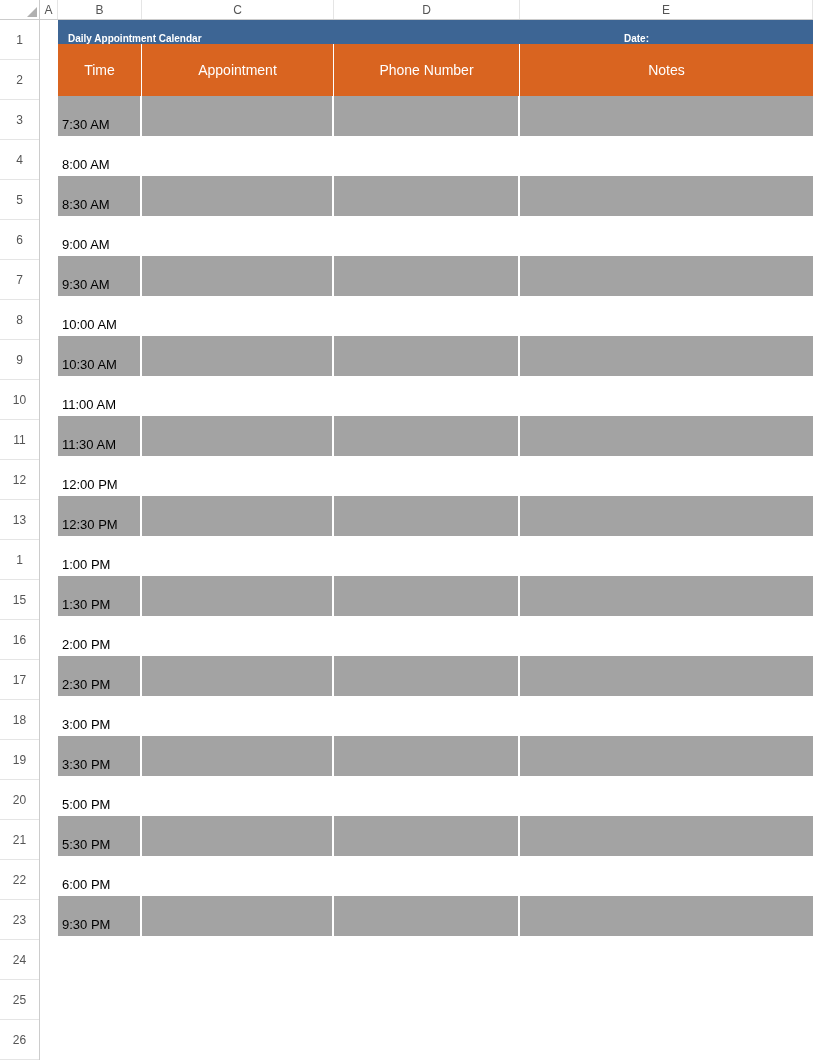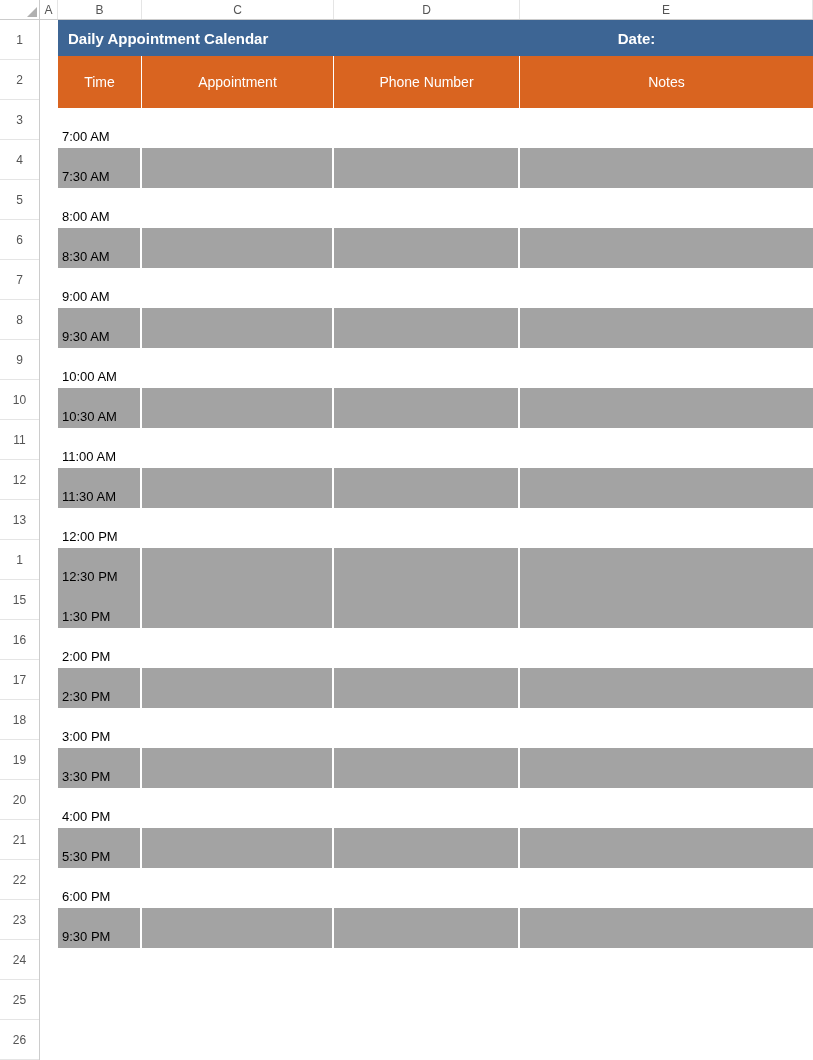--- a/index.html
+++ b/index.html
@@ -71,26 +71,26 @@
   .ch-B { width: 84px; }
   .ch-C { width: 192px; }
   .ch-D { width: 186px; }
   .ch-E { flex: 1; }
   .grid-area {
     flex: 1;
     padding-left: 18px;
     position: relative;
   }
   .title-row {
-    height: 36px;
+    height: 24px;
     background: #3d6594;
     display: flex;
-    align-items: center;
+    align-items: flex-end;
     color: #fff;
-    font-size: 15px;
+    font-size: 10px;
     font-weight: bold;
   }
   .title-left {
     padding-left: 10px;
     width: 402px;
   }
   .title-right {
     flex: 1;
     text-align: center;
   }
@@ -179,26 +179,20 @@
         <div class="title-left">Daily Appointment Calendar</div>
         <div class="title-right">Date:</div>
       </div>
       <div class="header-row">
         <div class="hcell hc-time">Time</div>
         <div class="hcell hc-appt">Appointment</div>
         <div class="hcell hc-phone">Phone Number</div>
         <div class="hcell hc-notes">Notes</div>
       </div>
       <div id="slots">
-          <div class="slot-row">
-            <div class="scell sc-time sep">7:00 AM</div>
-            <div class="scell sc-appt sep"></div>
-            <div class="scell sc-phone sep"></div>
-            <div class="scell sc-notes"></div>
-          </div>
           <div class="slot-row shaded">
             <div class="scell sc-time sep">7:30 AM</div>
             <div class="scell sc-appt sep"></div>
             <div class="scell sc-phone sep"></div>
             <div class="scell sc-notes"></div>
           </div>
           <div class="slot-row">
             <div class="scell sc-time sep">8:00 AM</div>
             <div class="scell sc-appt sep"></div>
             <div class="scell sc-phone sep"></div>
@@ -251,20 +245,26 @@
             <div class="scell sc-appt sep"></div>
             <div class="scell sc-phone sep"></div>
             <div class="scell sc-notes"></div>
           </div>
           <div class="slot-row shaded">
             <div class="scell sc-time sep">12:30 PM</div>
             <div class="scell sc-appt sep"></div>
             <div class="scell sc-phone sep"></div>
             <div class="scell sc-notes"></div>
           </div>
+          <div class="slot-row">
+            <div class="scell sc-time sep">1:00 PM</div>
+            <div class="scell sc-appt sep"></div>
+            <div class="scell sc-phone sep"></div>
+            <div class="scell sc-notes"></div>
+          </div>
           <div class="slot-row shaded">
             <div class="scell sc-time sep">1:30 PM</div>
             <div class="scell sc-appt sep"></div>
             <div class="scell sc-phone sep"></div>
             <div class="scell sc-notes"></div>
           </div>
           <div class="slot-row">
             <div class="scell sc-time sep">2:00 PM</div>
             <div class="scell sc-appt sep"></div>
             <div class="scell sc-phone sep"></div>
@@ -282,21 +282,21 @@
             <div class="scell sc-phone sep"></div>
             <div class="scell sc-notes"></div>
           </div>
           <div class="slot-row shaded">
             <div class="scell sc-time sep">3:30 PM</div>
             <div class="scell sc-appt sep"></div>
             <div class="scell sc-phone sep"></div>
             <div class="scell sc-notes"></div>
           </div>
           <div class="slot-row">
-            <div class="scell sc-time sep">4:00 PM</div>
+            <div class="scell sc-time sep">5:00 PM</div>
             <div class="scell sc-appt sep"></div>
             <div class="scell sc-phone sep"></div>
             <div class="scell sc-notes"></div>
           </div>
           <div class="slot-row shaded">
             <div class="scell sc-time sep">5:30 PM</div>
             <div class="scell sc-appt sep"></div>
             <div class="scell sc-phone sep"></div>
             <div class="scell sc-notes"></div>
           </div>

